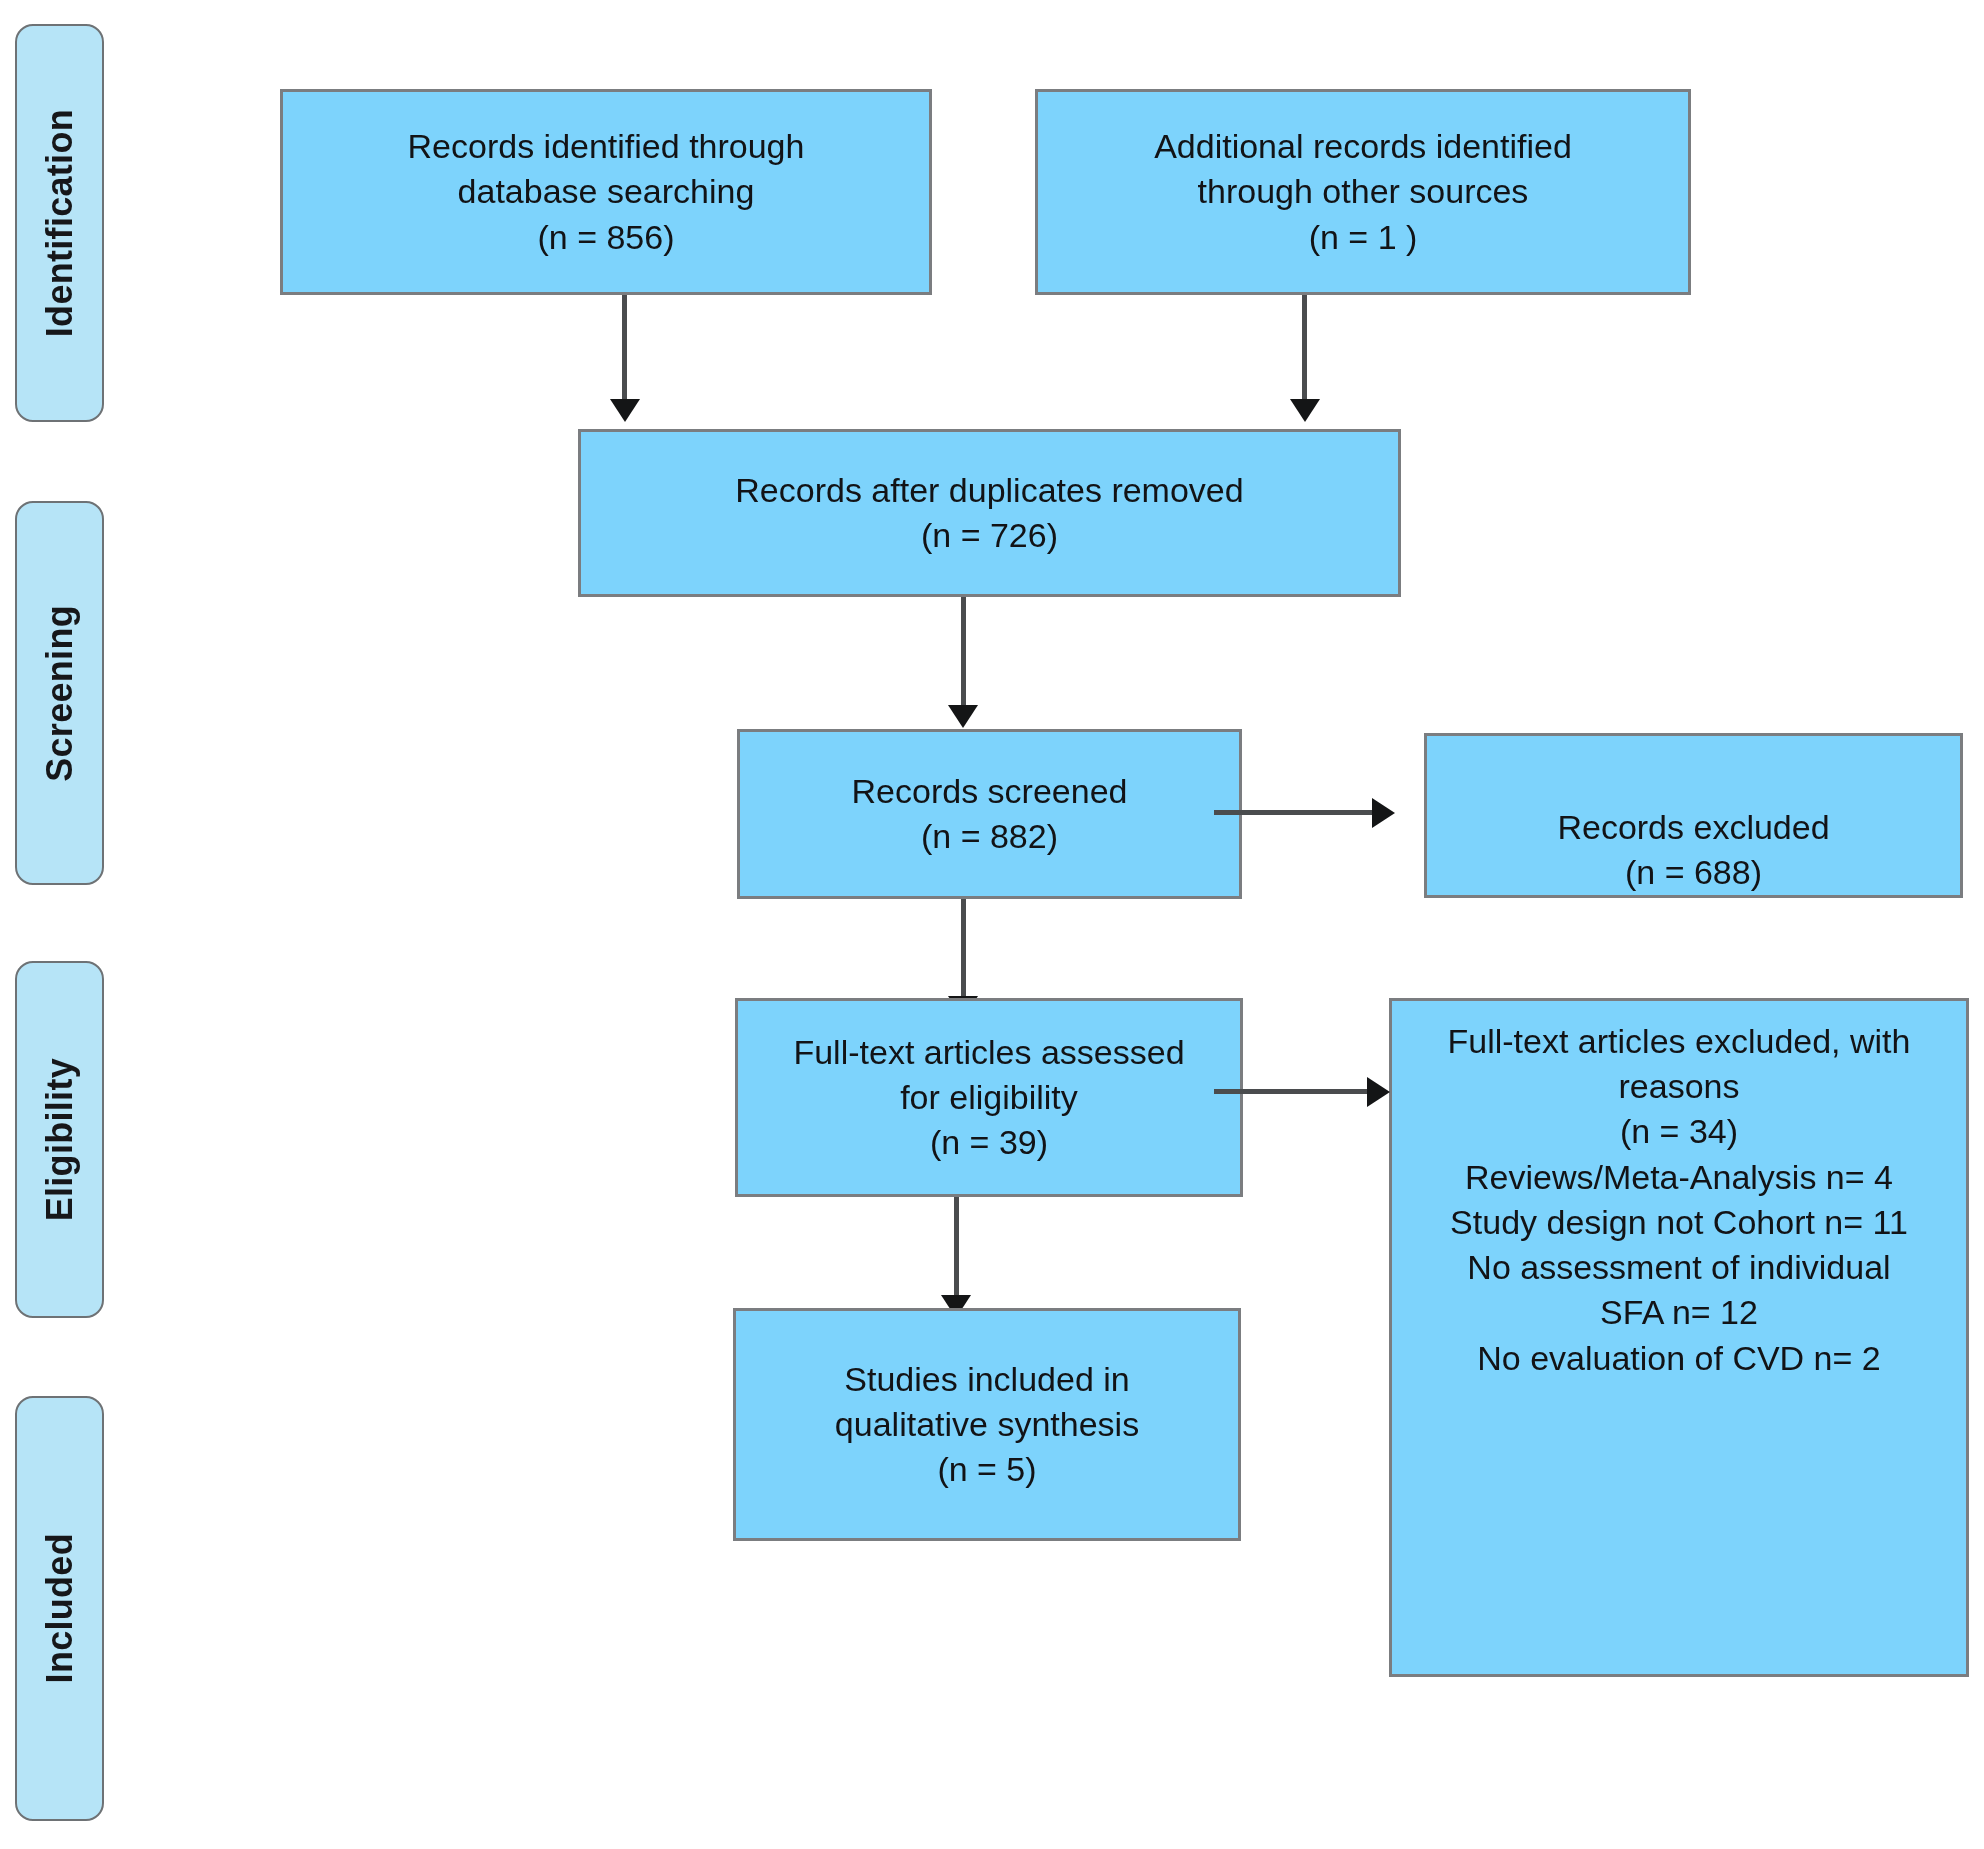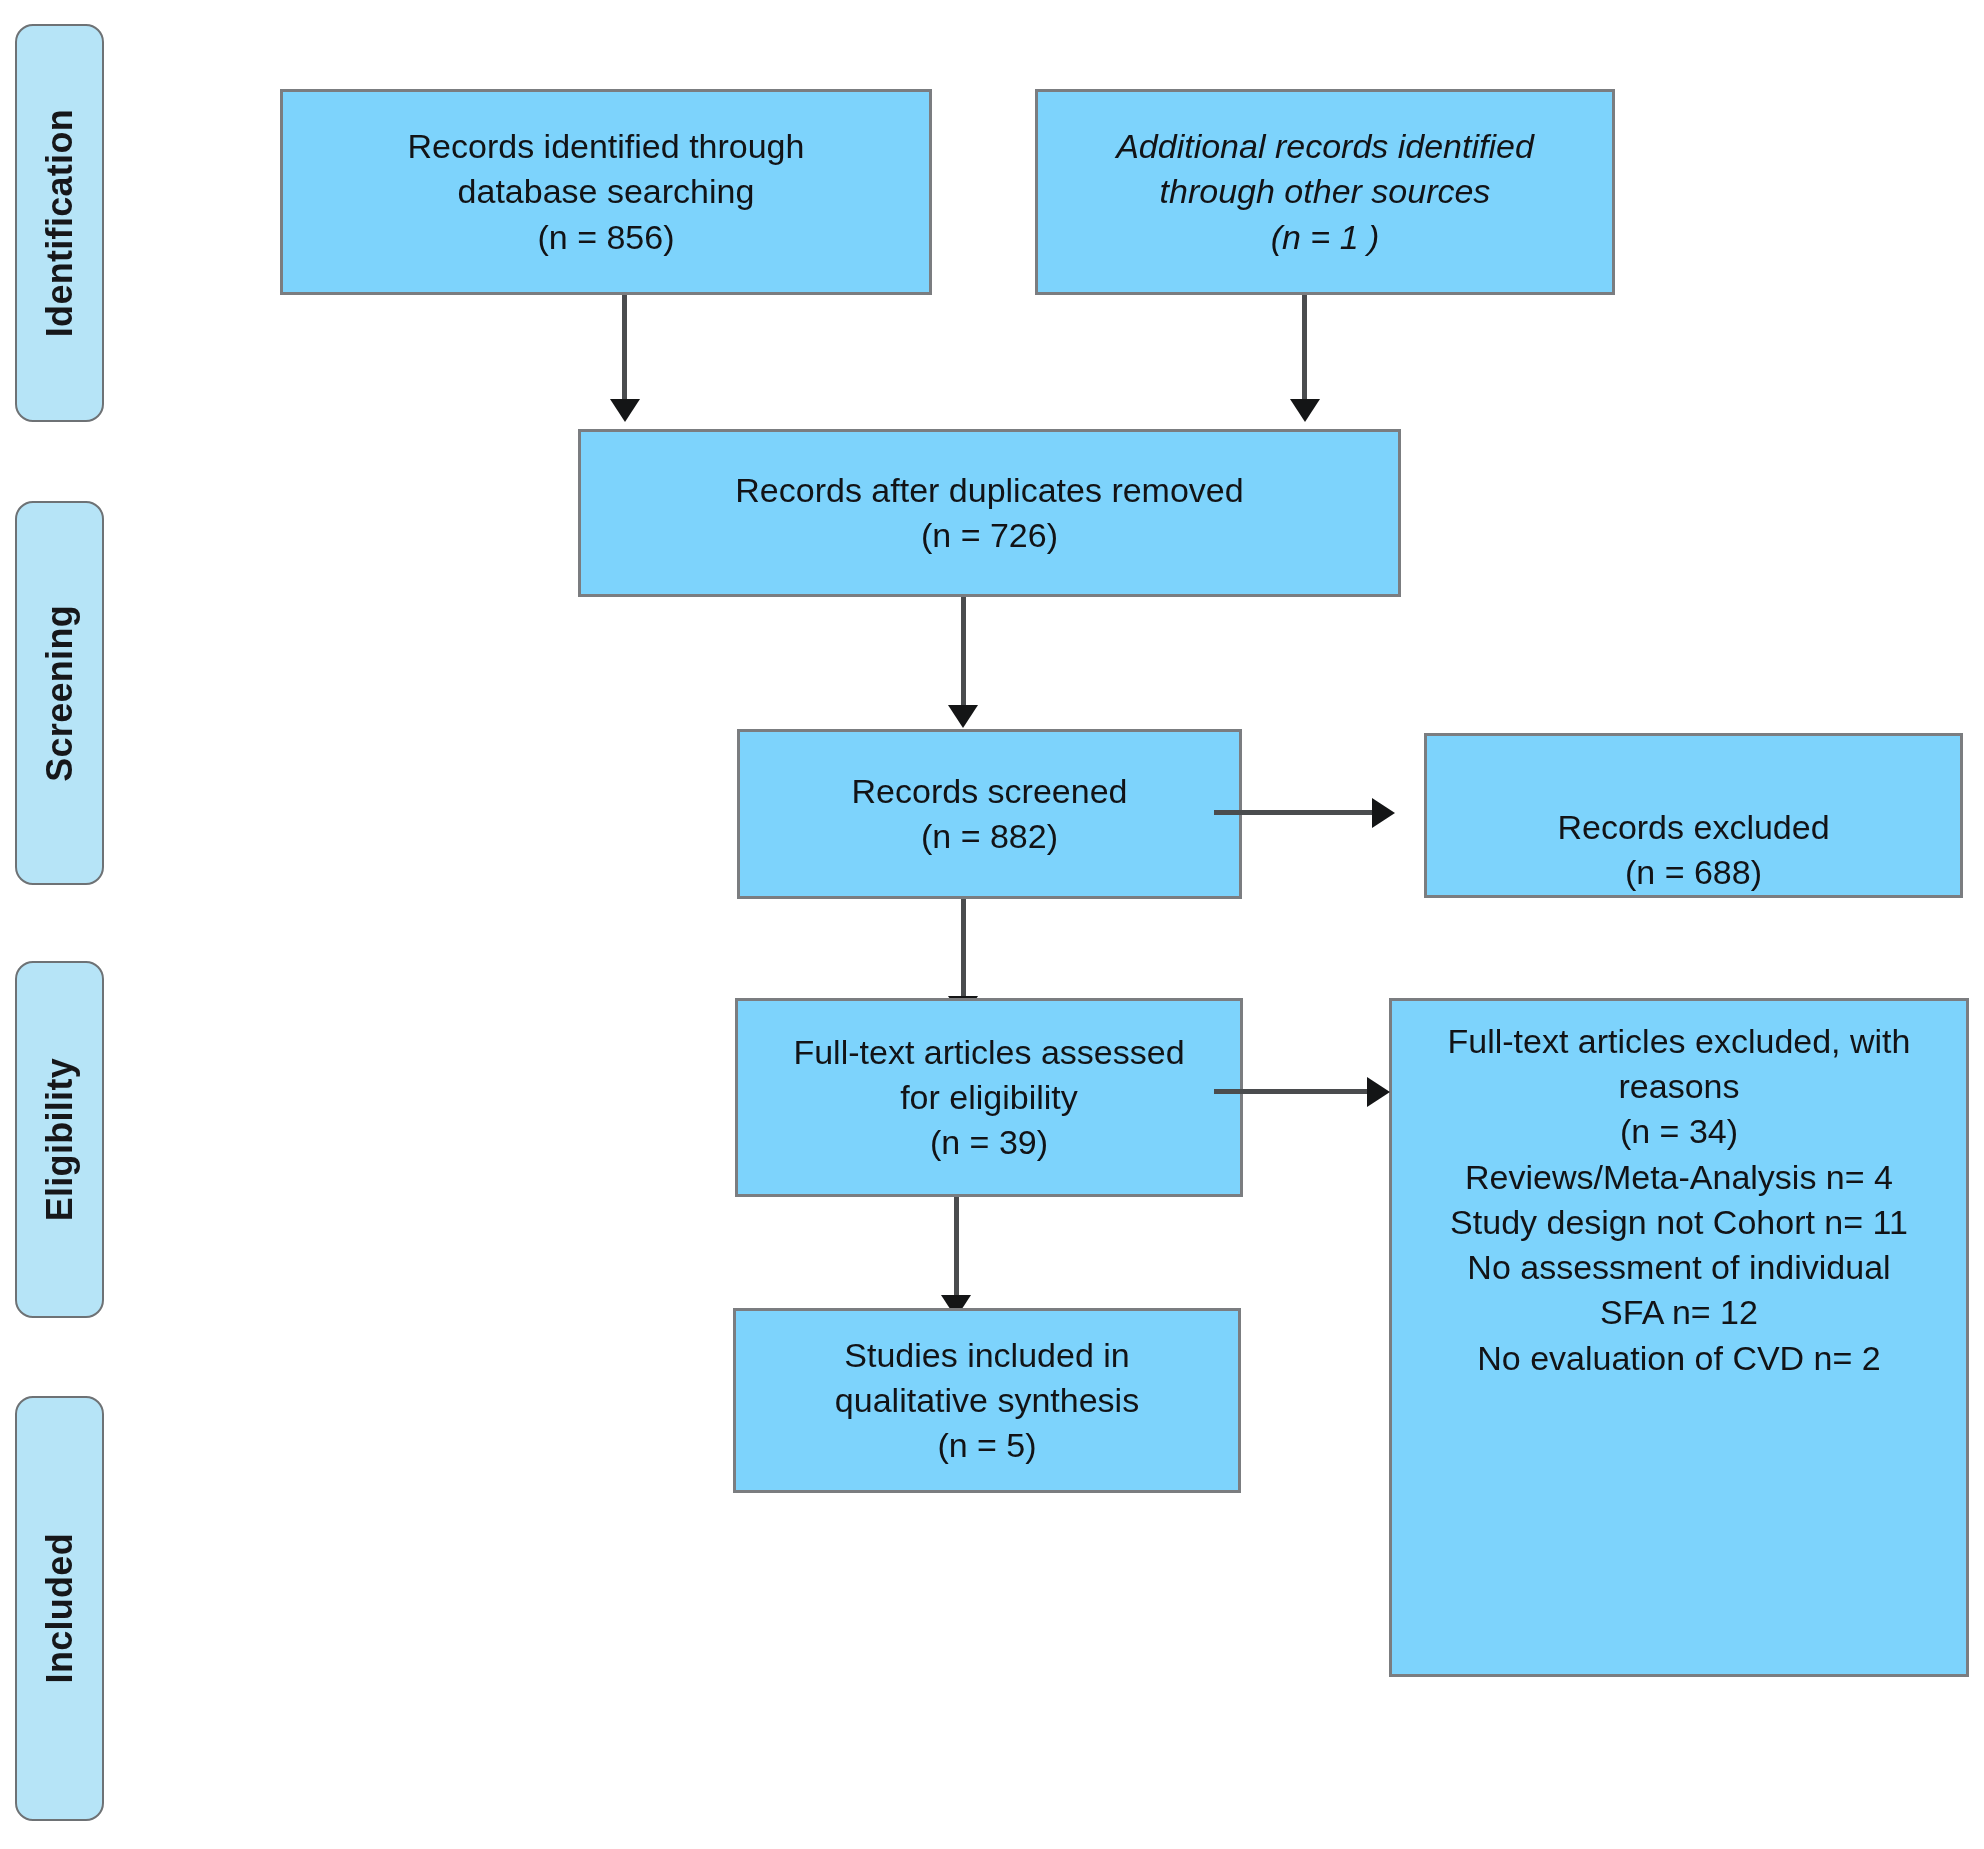--- a/index.html
+++ b/index.html
@@ -112,21 +112,21 @@
   <div class="stage-pill" style="left:15px; top:1396px; width:89px; height:425px;">
     <span class="stage-label">Included</span>
   </div>
 
   <div class="flow-box" style="left:252px; top:89px; width:652px; height:206px;">
     <div class="box-text">Records identified through
 database searching
 (n = 856)</div>
   </div>
 
-  <div class="flow-box" style="left:1007px; top:89px; width:580px; height:206px;font-style:italic;">
+  <div class="flow-box" style="left:1007px; top:89px; width:656px; height:206px;">
     <div class="box-text">Additional records identified
 through other sources
 (n = 1 )</div>
   </div>
 
   <div class="conn-v" style="left:622px; top:295px; height:106px;"></div>
   <div class="arrow-down" style="left:610px; top:399px;"></div>
 
   <div class="conn-v" style="left:1302px; top:295px; height:106px;"></div>
   <div class="arrow-down" style="left:1290px; top:399px;"></div>
@@ -171,20 +171,20 @@
 SFA n= 12
 No evaluation of CVD n= 2</div>
   </div>
 
   <div class="conn-h" style="left:1214px; top:1089px; width:154px;"></div>
   <div class="arrow-right" style="left:1367px; top:1077px;"></div>
 
   <div class="conn-v" style="left:954px; top:1197px; height:99px;"></div>
   <div class="arrow-down" style="left:941px; top:1295px;"></div>
 
-  <div class="flow-box" style="left:705px; top:1308px; width:508px; height:185px;">
+  <div class="flow-box" style="left:705px; top:1308px; width:508px; height:233px;">
     <div class="box-text">Studies included in
 qualitative synthesis
 (n = 5)</div>
   </div>
 
 </div>
 
 
 </body></html>

